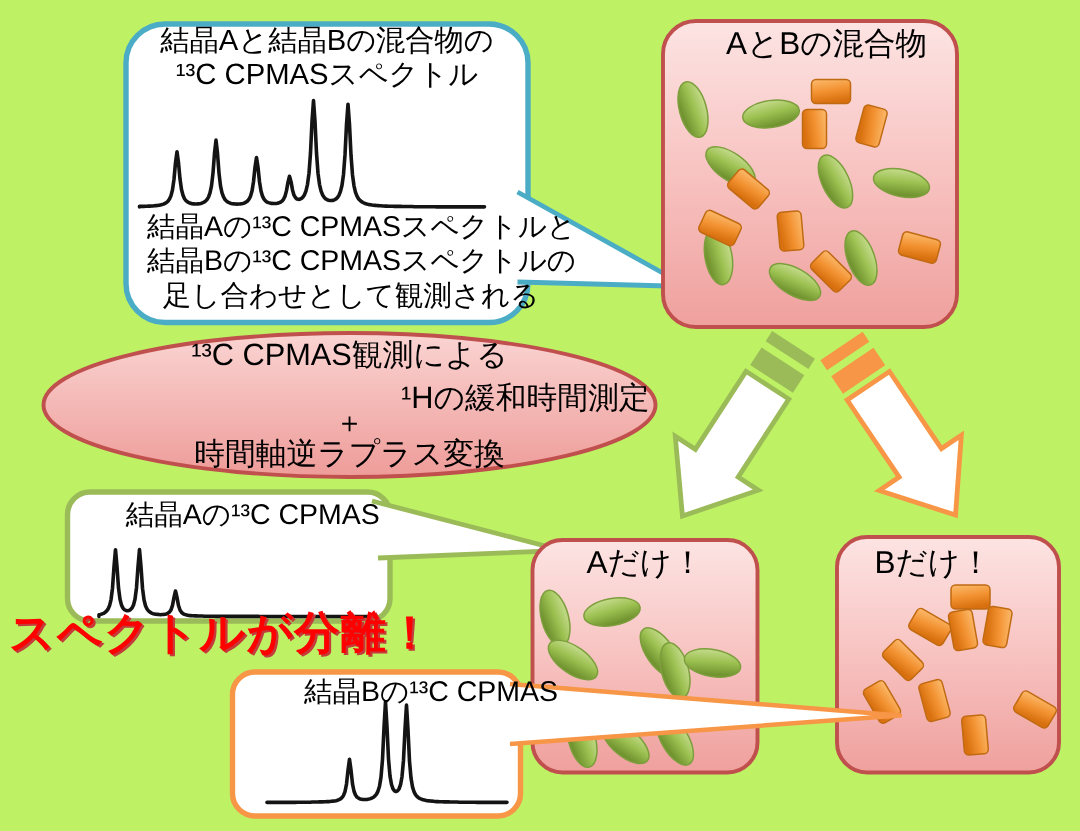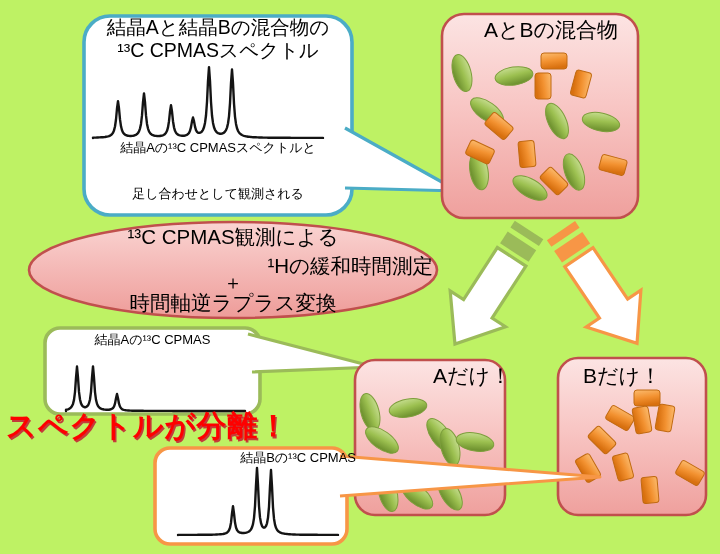--- a/index.html
+++ b/index.html
@@ -12,21 +12,21 @@
   .bubble{fill:#ffffff;}
   .b-blue{stroke:#4BACC6;stroke-width:3.6;}
   .b-green{stroke:#9BBB59;stroke-width:3.6;}
   .b-orange{stroke:#F79646;stroke-width:3.6;}
   .tail{fill:#ffffff;stroke-linejoin:round;}
   .t-blue{stroke:#4BACC6;stroke-width:3.2;}
   .t-green{stroke:#9BBB59;stroke-width:3.2;}
   .t-orange{stroke:#F79646;stroke-width:3.0;}
   .pinkbox{fill:url(#gradPink);stroke:#C0504D;stroke-width:2.6;}
   .pinkellipse{fill:url(#gradPinkEl);stroke:#C0504D;stroke-width:2.6;}
-  .cap{font-size:13px;}
+  .cap{font-size:19px;padding-left:16px;}
   .cap-lg{font-size:19.5px;}
   .title{font-size:21px;}
   .ellipse-line{font-size:20.5px;}
   .red-banner{
     font-size:30px;font-weight:bold;color:#FE0000;letter-spacing:1px;
     text-shadow:1.5px 1.5px 0 #c43b3b;
   }
 </style>
 </head>
 <body>
@@ -141,31 +141,32 @@
       <path class="tail t-orange" d="M340,456 L600,477 L340,496"></path>
     </g>
     <g id="spec-b">
         <path d="M178,535 L178,534.9 L179,534.9 L180,534.9 L181,534.9 L182,534.9 L183,534.9 L184,534.9 L185,534.9 L186,534.9 L187,534.9 L188,534.9 L189,534.9 L190,534.9 L191,534.9 L192,534.9 L193,534.9 L194,534.9 L195,534.9 L196,534.9 L197,534.9 L198,534.8 L199,534.8 L200,534.8 L201,534.8 L202,534.8 L203,534.8 L204,534.8 L205,534.8 L206,534.8 L207,534.8 L208,534.7 L209,534.7 L210,534.7 L211,534.7 L212,534.7 L213,534.6 L214,534.6 L215,534.6 L216,534.5 L217,534.5 L218,534.4 L219,534.4 L220,534.3 L221,534.2 L222,534.1 L223,534.0 L224,533.8 L225,533.5 L226,533.1 L227,532.6 L228,531.7 L229,530.3 L230,527.7 L231,522.7 L232,513.5 L233,506.2 L234,513.4 L235,522.6 L236,527.5 L237,530.0 L238,531.4 L239,532.1 L240,532.6 L241,532.8 L242,533.0 L243,533.0 L244,533.0 L245,532.9 L246,532.7 L247,532.4 L248,532.0 L249,531.5 L250,530.6 L251,529.4 L252,527.4 L253,524.1 L254,518.1 L255,506.4 L256,485.0 L257,467.9 L258,484.8 L259,505.9 L260,517.4 L261,523.0 L262,525.9 L263,527.2 L264,527.7 L265,527.3 L266,526.0 L267,523.3 L268,517.8 L269,506.8 L270,486.3 L271,470.0 L272,486.5 L273,507.4 L274,518.7 L275,524.6 L276,527.8 L277,529.7 L278,531.0 L279,531.8 L280,532.4 L281,532.8 L282,533.2 L283,533.4 L284,533.6 L285,533.8 L286,533.9 L287,534.0 L288,534.1 L289,534.2 L290,534.3 L291,534.4 L292,534.4 L293,534.5 L294,534.5 L295,534.5 L296,534.6 L297,534.6 L298,534.6 L299,534.6 L300,534.7 L301,534.7 L302,534.7 L303,534.7 L304,534.7 L305,534.7 L306,534.8 L307,534.8 L308,534.8 L309,534.8 L310,534.8 L311,534.8 L312,534.8 L313,534.8 L314,534.8 L315,534.8 L316,534.8 L317,534.8 L318,534.9 L319,534.9 L320,534.9 L321,534.9 L322,534.9 L323,534.9 L324,534.9 L325,534.9 L326,534.9 L327,534.9 L328,534.9 L329,534.9 L330,534.9 L331,534.9 L332,534.9 L333,534.9 L334,534.9 L335,534.9 L336,534.9 L337,534.9 L338,534.9" fill="none" stroke="#141414" stroke-width="2.4" stroke-linejoin="round" stroke-linecap="round"></path>
       </g>
   </svg>
 
   <div class="t cap-lg" style="left:86px;top:17px;width:264px;">結晶Aと結晶Bの混合物の</div>
   <div class="t cap-lg" style="left:86px;top:40px;width:264px;">¹³C CPMASスペクトル</div>
   <div class="t cap" style="left:82px;top:141px;width:272px;">結晶Aの¹³C CPMASスペクトルと</div>
+  <div class="t cap" style="left:82px;top:164px;width:272px;">結晶Bの¹³C CPMASスペクトルの</div>
   <div class="t cap" style="left:82px;top:187px;width:272px;">足し合わせとして観測される</div>
 
   <div class="t title" style="left:442px;top:18px;width:218px;">AとBの混合物</div>
 
   <div class="t ellipse-line" style="left:33px;top:226px;width:400px;">¹³C CPMAS観測による</div>
   <div class="t ellipse-line" style="left:33px;top:255px;width:400px;text-align:right;">¹Hの緩和時間測定</div>
   <div class="t" style="left:33px;top:272px;width:400px;font-size:19px;">＋</div>
   <div class="t ellipse-line" style="left:33px;top:292px;width:400px;">時間軸逆ラプラス変換</div>
 
   <div class="t cap" style="left:50px;top:333px;width:205px;">結晶Aの¹³C CPMAS</div>
 
-  <div class="t red-banner" style="left:6px;top:409px;text-align:center;">スペクトルが分離！</div>
+  <div class="t red-banner" style="left:6px;top:409px;text-align:center;font-family:Liberation Mono, monospace;">スペクトルが分離！</div>
 
   <div class="t cap" style="left:176px;top:451px;width:180px;text-align:right;">結晶Bの¹³C CPMAS</div>
 
-  <div class="t title" style="left:355px;top:364px;width:150px;margin-left:42px;">Aだけ！</div>
+  <div class="t title" style="left:355px;top:364px;width:150px;">Aだけ！</div>
   <div class="t title" style="left:558px;top:364px;width:128px;">Bだけ！</div>
 
 </div>
 
 </body></html>

